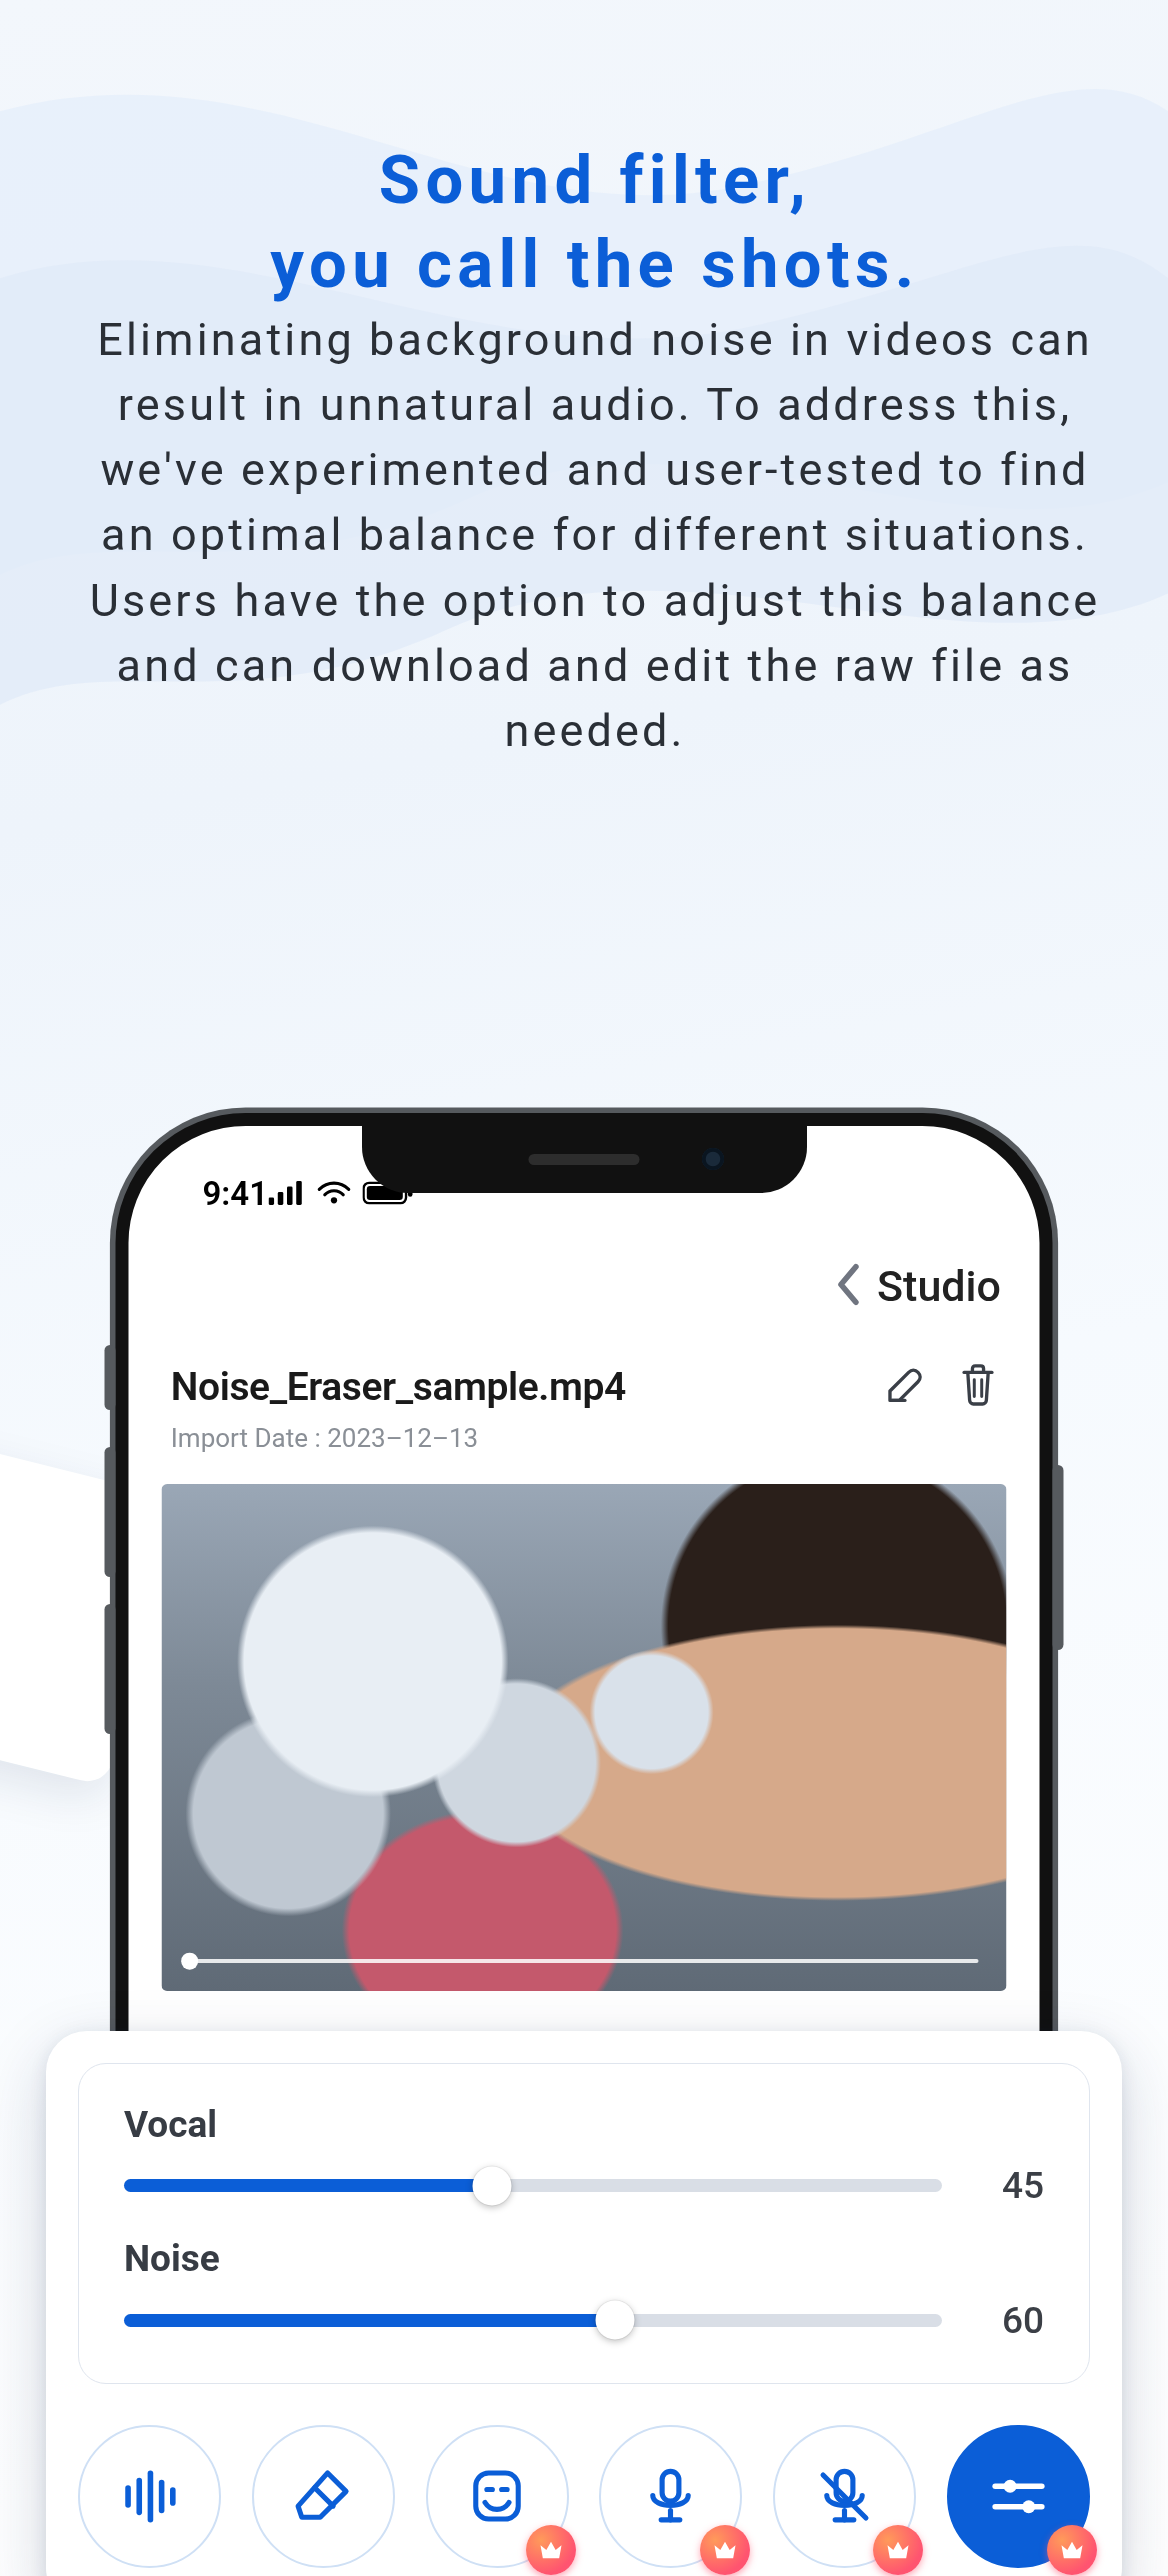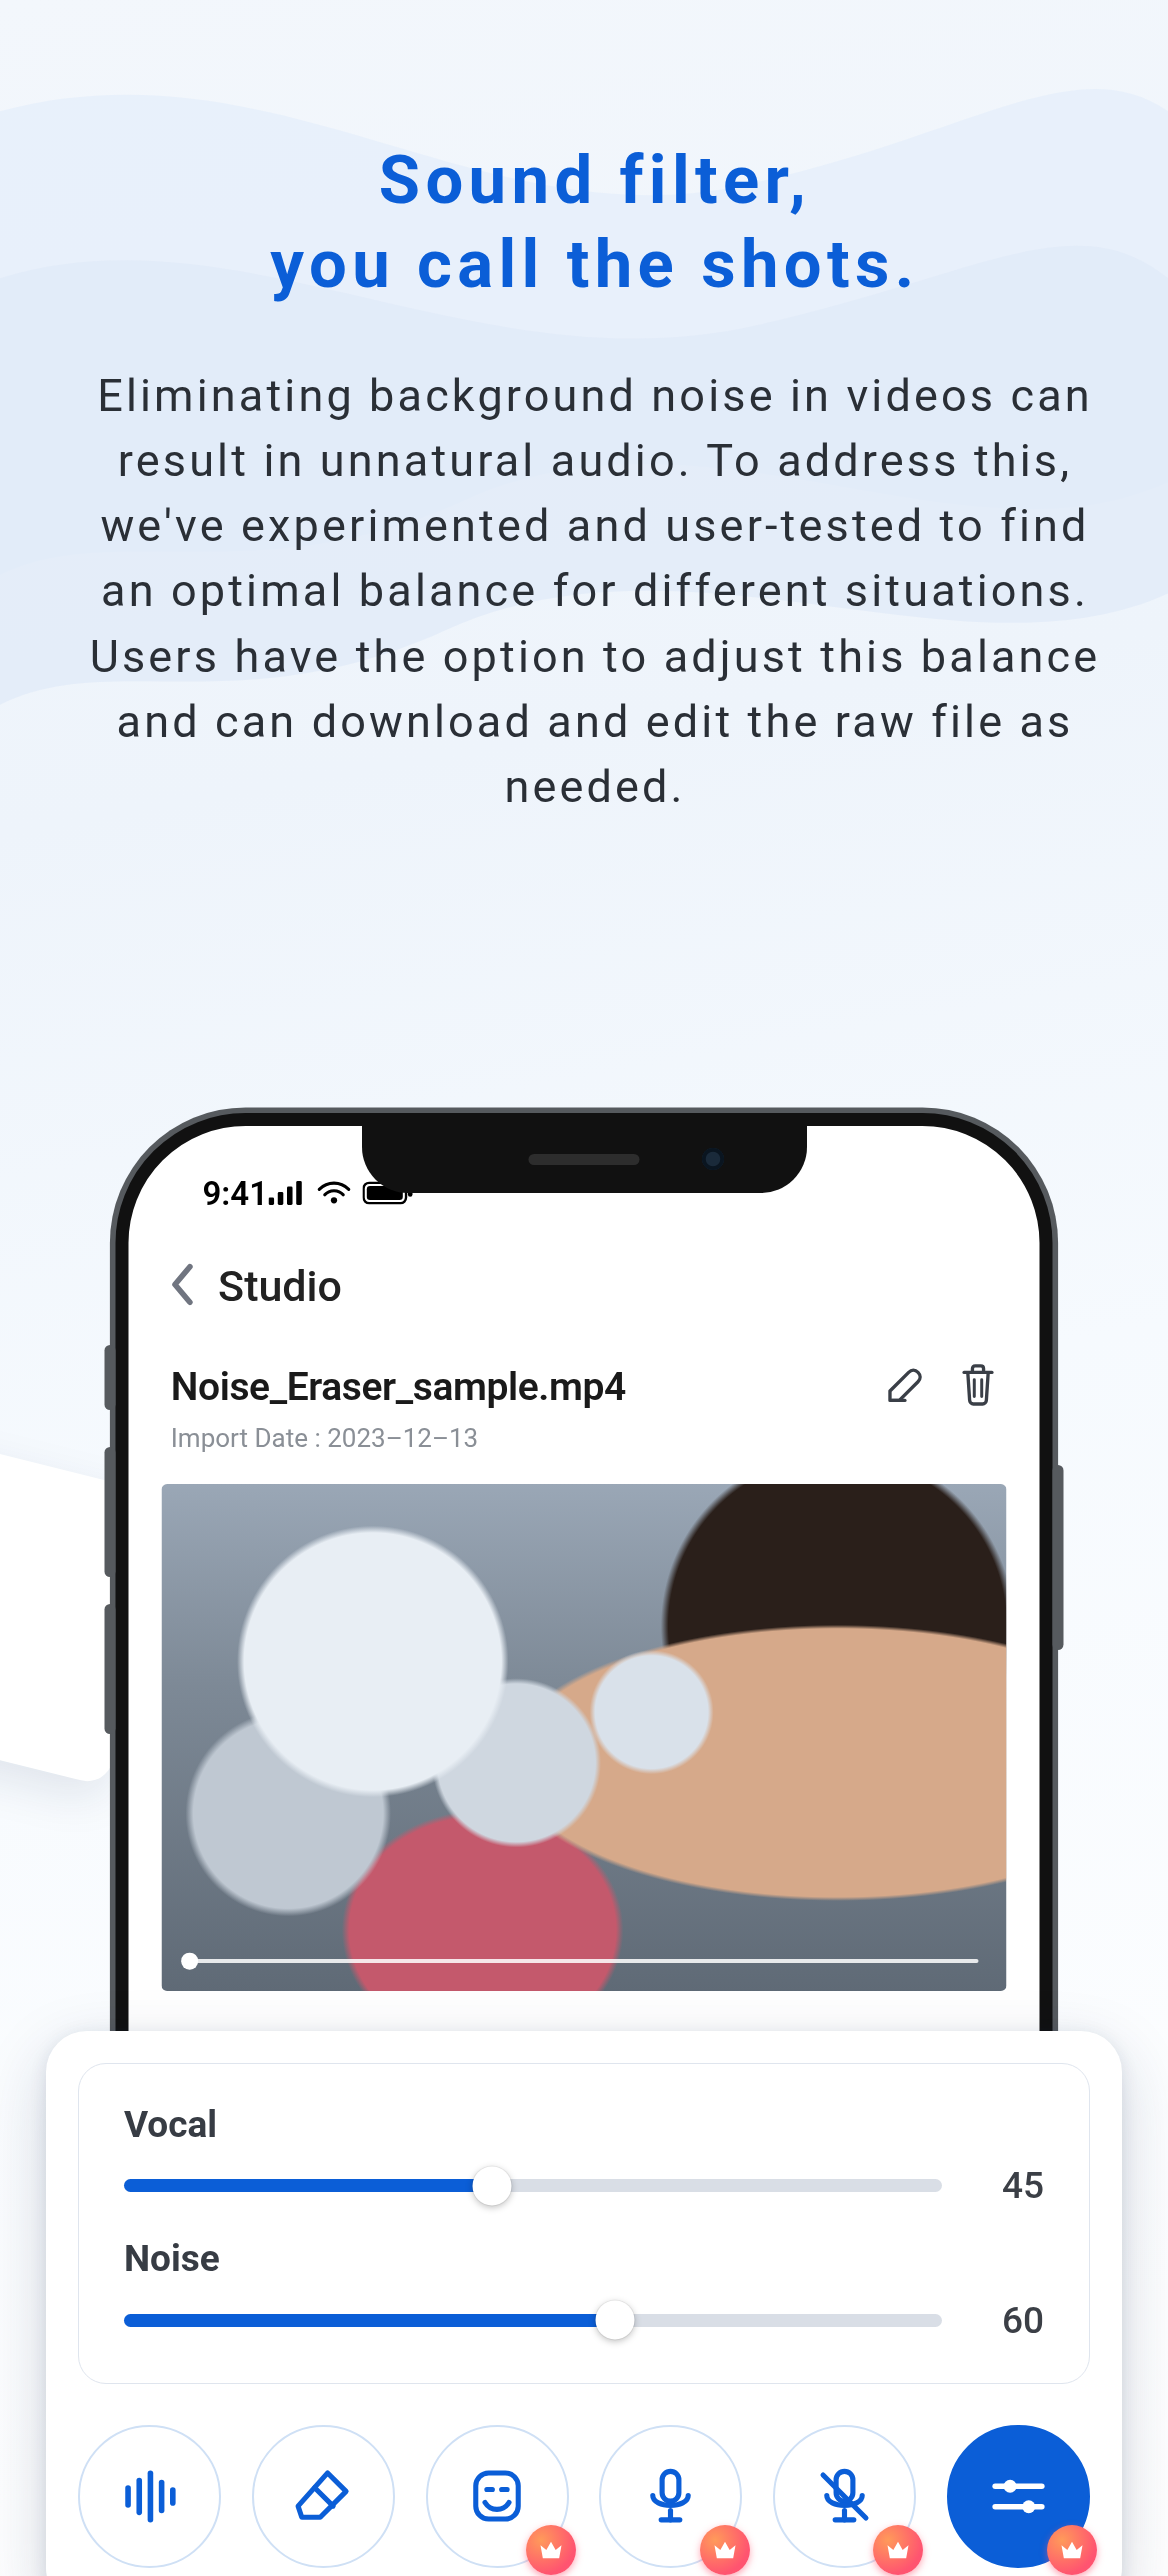--- a/index.html
+++ b/index.html
@@ -24,21 +24,20 @@
   }
   .hero-title {
     color: #0b5ed7;
     font-size: 67px;
     font-weight: 700;
     letter-spacing: 0.08em;
     line-height: 1.25;
     white-space: pre-line;
   }
   .hero-body {
-    margin-top: 56px;
     color: #2a2f36;
     font-size: 45px;
     letter-spacing: 0.07em;
     line-height: 1.45;
   }
 
   
   .phone-wrap {
     position: absolute;
     left: 50%; transform: translateX(-50%);
@@ -80,22 +79,23 @@
     display: flex; align-items: center;
     padding: 32px 57px 0 74px;
     height: 102px;
     font-size: 33px; font-weight: 600;
   }
   .status-icons { display:flex; gap:11px; align-items:center; }
 
   .screen { padding: 0 33px; }
 
   .nav-row {
-    display:flex; align-items:center; gap:23px;
+    display:flex; align-items:center; gap:16px;
     padding: 33px 5.6px 30px 5.6px;
+    justify-content: flex-end;
   }
   .nav-title { font-size: 43px; font-weight: 500; color:#222; }
 
   .file-row {
     display:flex; align-items:center; justify-content:space-between;
     padding: 22px 9.3px 0 9.3px;
   }
   .file-name { font-size: 39px; font-weight: 600; color:#1a1a1a; letter-spacing:-0.01em; }
   .file-actions { display:flex; gap:33px; align-items:center; }
   .import-date { padding: 13px 9.3px 22px 9.3px; font-size: 26px; color:#8a8f96; }

